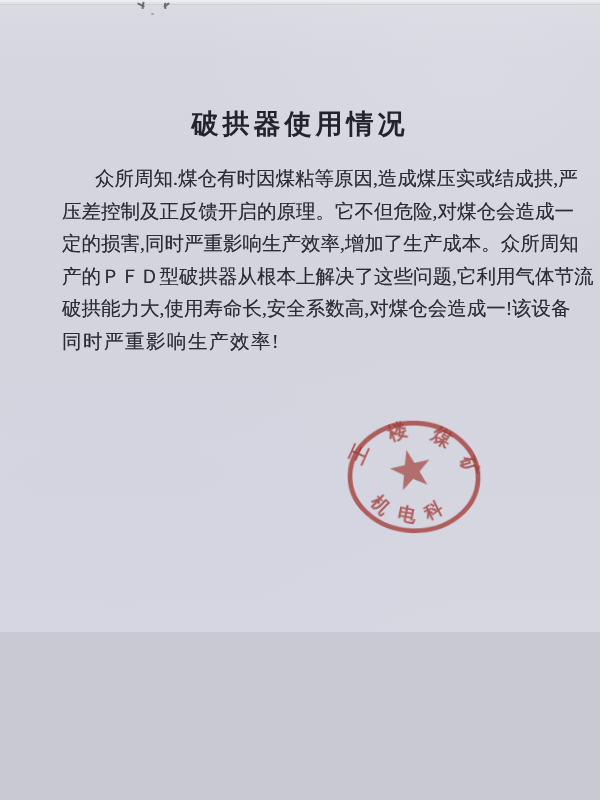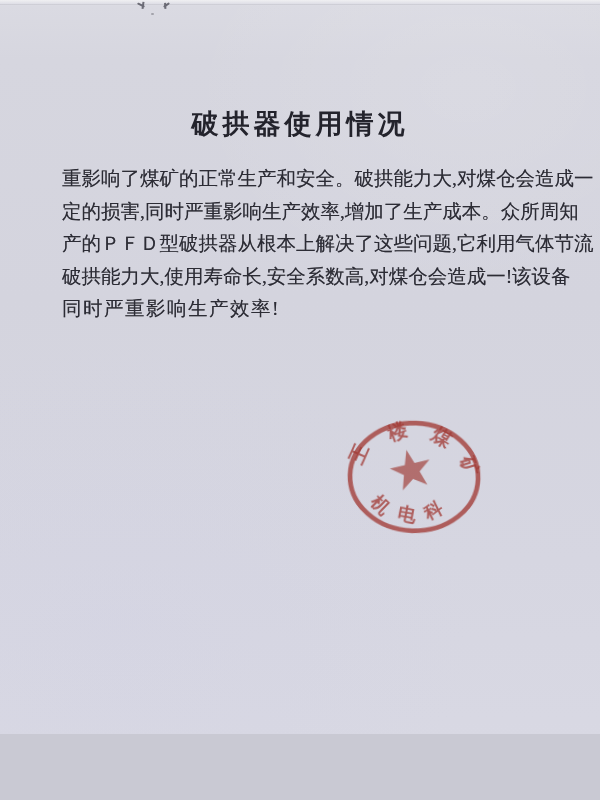--- a/index.html
+++ b/index.html
@@ -2,21 +2,21 @@
 <html><head>
 <meta charset="utf-8">
 <style>
   html,body{margin:0;padding:0;}
   body{
     width:600px;height:800px;overflow:hidden;
     font-family:"Liberation Serif","DejaVu Serif",serif;
     background:#c9c9d3;
   }
   .page{
-    position:relative;width:600px;height:734px;overflow:hidden;
+    position:relative;width:600px;height:632px;overflow:hidden;
     background:
       radial-gradient(ellipse 420px 300px at 78% 12%, rgba(255,255,255,0.10), rgba(255,255,255,0) 70%),
       radial-gradient(ellipse 500px 400px at 20% 85%, rgba(210,210,228,0.35), rgba(210,210,228,0) 70%),
       linear-gradient(180deg,#e6e6ea 0px,#dadae2 6px,#d6d6df 60px,#d4d4de 300px,#d6d6e1 560px,#d9d9e4 800px);
   }
   .top-edge{
     position:absolute;top:0;left:0;width:600px;height:4px;
     background:linear-gradient(180deg,#f0f0f2,#dedee6);
     border-bottom:1px solid rgba(150,150,165,0.35);
   }
@@ -65,21 +65,22 @@
 <div class="page">
 
   <div class="top-edge"></div>
   <div class="smudge s1"></div>
   <div class="smudge s2"></div>
   <div class="smudge s3"></div>
 
   <h1 class="title">破拱器使用情况</h1>
 
   <div class="paragraph">
-    <div class="line">重影响了煤矿的正常生产和安全。破拱能力大,对煤仓会造成一</div>
+    <div class="line first">众所周知.煤仓有时因煤粘等原因,造成煤压实或结成拱,严</div>
+    <div class="line">压差控制及正反馈开启的原理。它不但危险,对煤仓会造成一</div>
     <div class="line">定的损害,同时严重影响生产效率,增加了生产成本。众所周知</div>
     <div class="line">产的ＰＦＤ型破拱器从根本上解决了这些问题,它利用气体节流</div>
     <div class="line">破拱能力大,使用寿命长,安全系数高,对煤仓会造成一!该设备</div>
     <div class="line last">同时严重影响生产效率!</div>
   </div>
 
   <div class="stamp">
     <svg viewBox="0 0 140 120" width="146" height="122">
       <ellipse class="seal-ring" cx="69" cy="58" rx="63" ry="53"></ellipse>
       <g class="seal-star" transform="translate(66,52) rotate(-15)">

